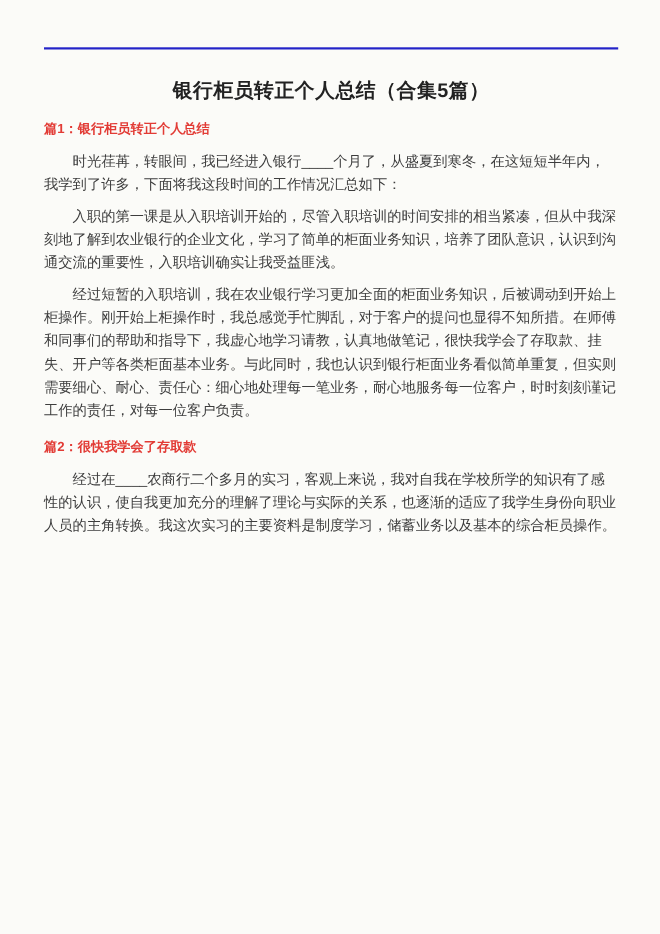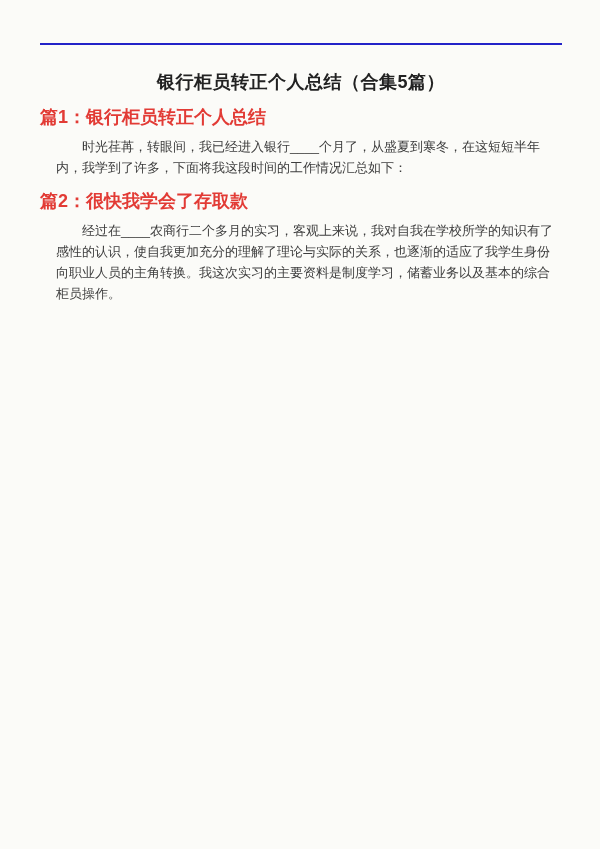--- a/index.html
+++ b/index.html
@@ -33,28 +33,28 @@
     margin: 0 0 14px 0;
     font-size: 18px;
     line-height: 24px;
     font-weight: bold;
     color: #222222;
     text-align: center;
     letter-spacing: 0.5px;
   }
   .section-heading {
     margin: 14px 0 9px 0;
-    font-size: 18px;
+    font-size: 12px;
     line-height: 19px;
     font-weight: bold;
     color: #e23b35;
   }
   .section-heading:first-of-type { margin-top: 0; }
   .para {
-    margin: 0 0 8px 16px;
+    margin: 0 0 8px 0;
     font-size: 13px;
     line-height: 21px;
     color: #3d3d3d;
     text-indent: 2em;
     text-align: left;
     word-break: break-all;
   }
   .page-num {
     position: absolute;
     top: 822px;
@@ -72,20 +72,22 @@
 
   <div class="rule rule-top"></div>
 
   <div class="content">
 
     <h1 class="doc-title">银行柜员转正个人总结（合集5篇）</h1>
 
     <h2 class="section-heading">篇1：银行柜员转正个人总结</h2>
 
     <p class="para">时光荏苒，转眼间，我已经进入银行____个月了，从盛夏到寒冬，在这短短半年内，我学到了许多，下面将我这段时间的工作情况汇总如下：</p>
+    <p class="para">入职的第一课是从入职培训开始的，尽管入职培训的时间安排的相当紧凑，但从中我深刻地了解到农业银行的企业文化，学习了简单的柜面业务知识，培养了团队意识，认识到沟通交流的重要性，入职培训确实让我受益匪浅。</p>
+    <p class="para">经过短暂的入职培训，我在农业银行学习更加全面的柜面业务知识，后被调动到开始上柜操作。刚开始上柜操作时，我总感觉手忙脚乱，对于客户的提问也显得不知所措。在师傅和同事们的帮助和指导下，我虚心地学习请教，认真地做笔记，很快我学会了存取款、挂失、开户等各类柜面基本业务。与此同时，我也认识到银行柜面业务看似简单重复，但实则需要细心、耐心、责任心：细心地处理每一笔业务，耐心地服务每一位客户，时时刻刻谨记工作的责任，对每一位客户负责。</p>
 
     <h2 class="section-heading">篇2：很快我学会了存取款</h2>
 
     <p class="para">经过在____农商行二个多月的实习，客观上来说，我对自我在学校所学的知识有了感性的认识，使自我更加充分的理解了理论与实际的关系，也逐渐的适应了我学生身份向职业人员的主角转换。我这次实习的主要资料是制度学习，储蓄业务以及基本的综合柜员操作。</p>
 
   </div>
 
   <div class="rule rule-bottom"></div>
 
   <div class="page-num">1 / 7</div>

